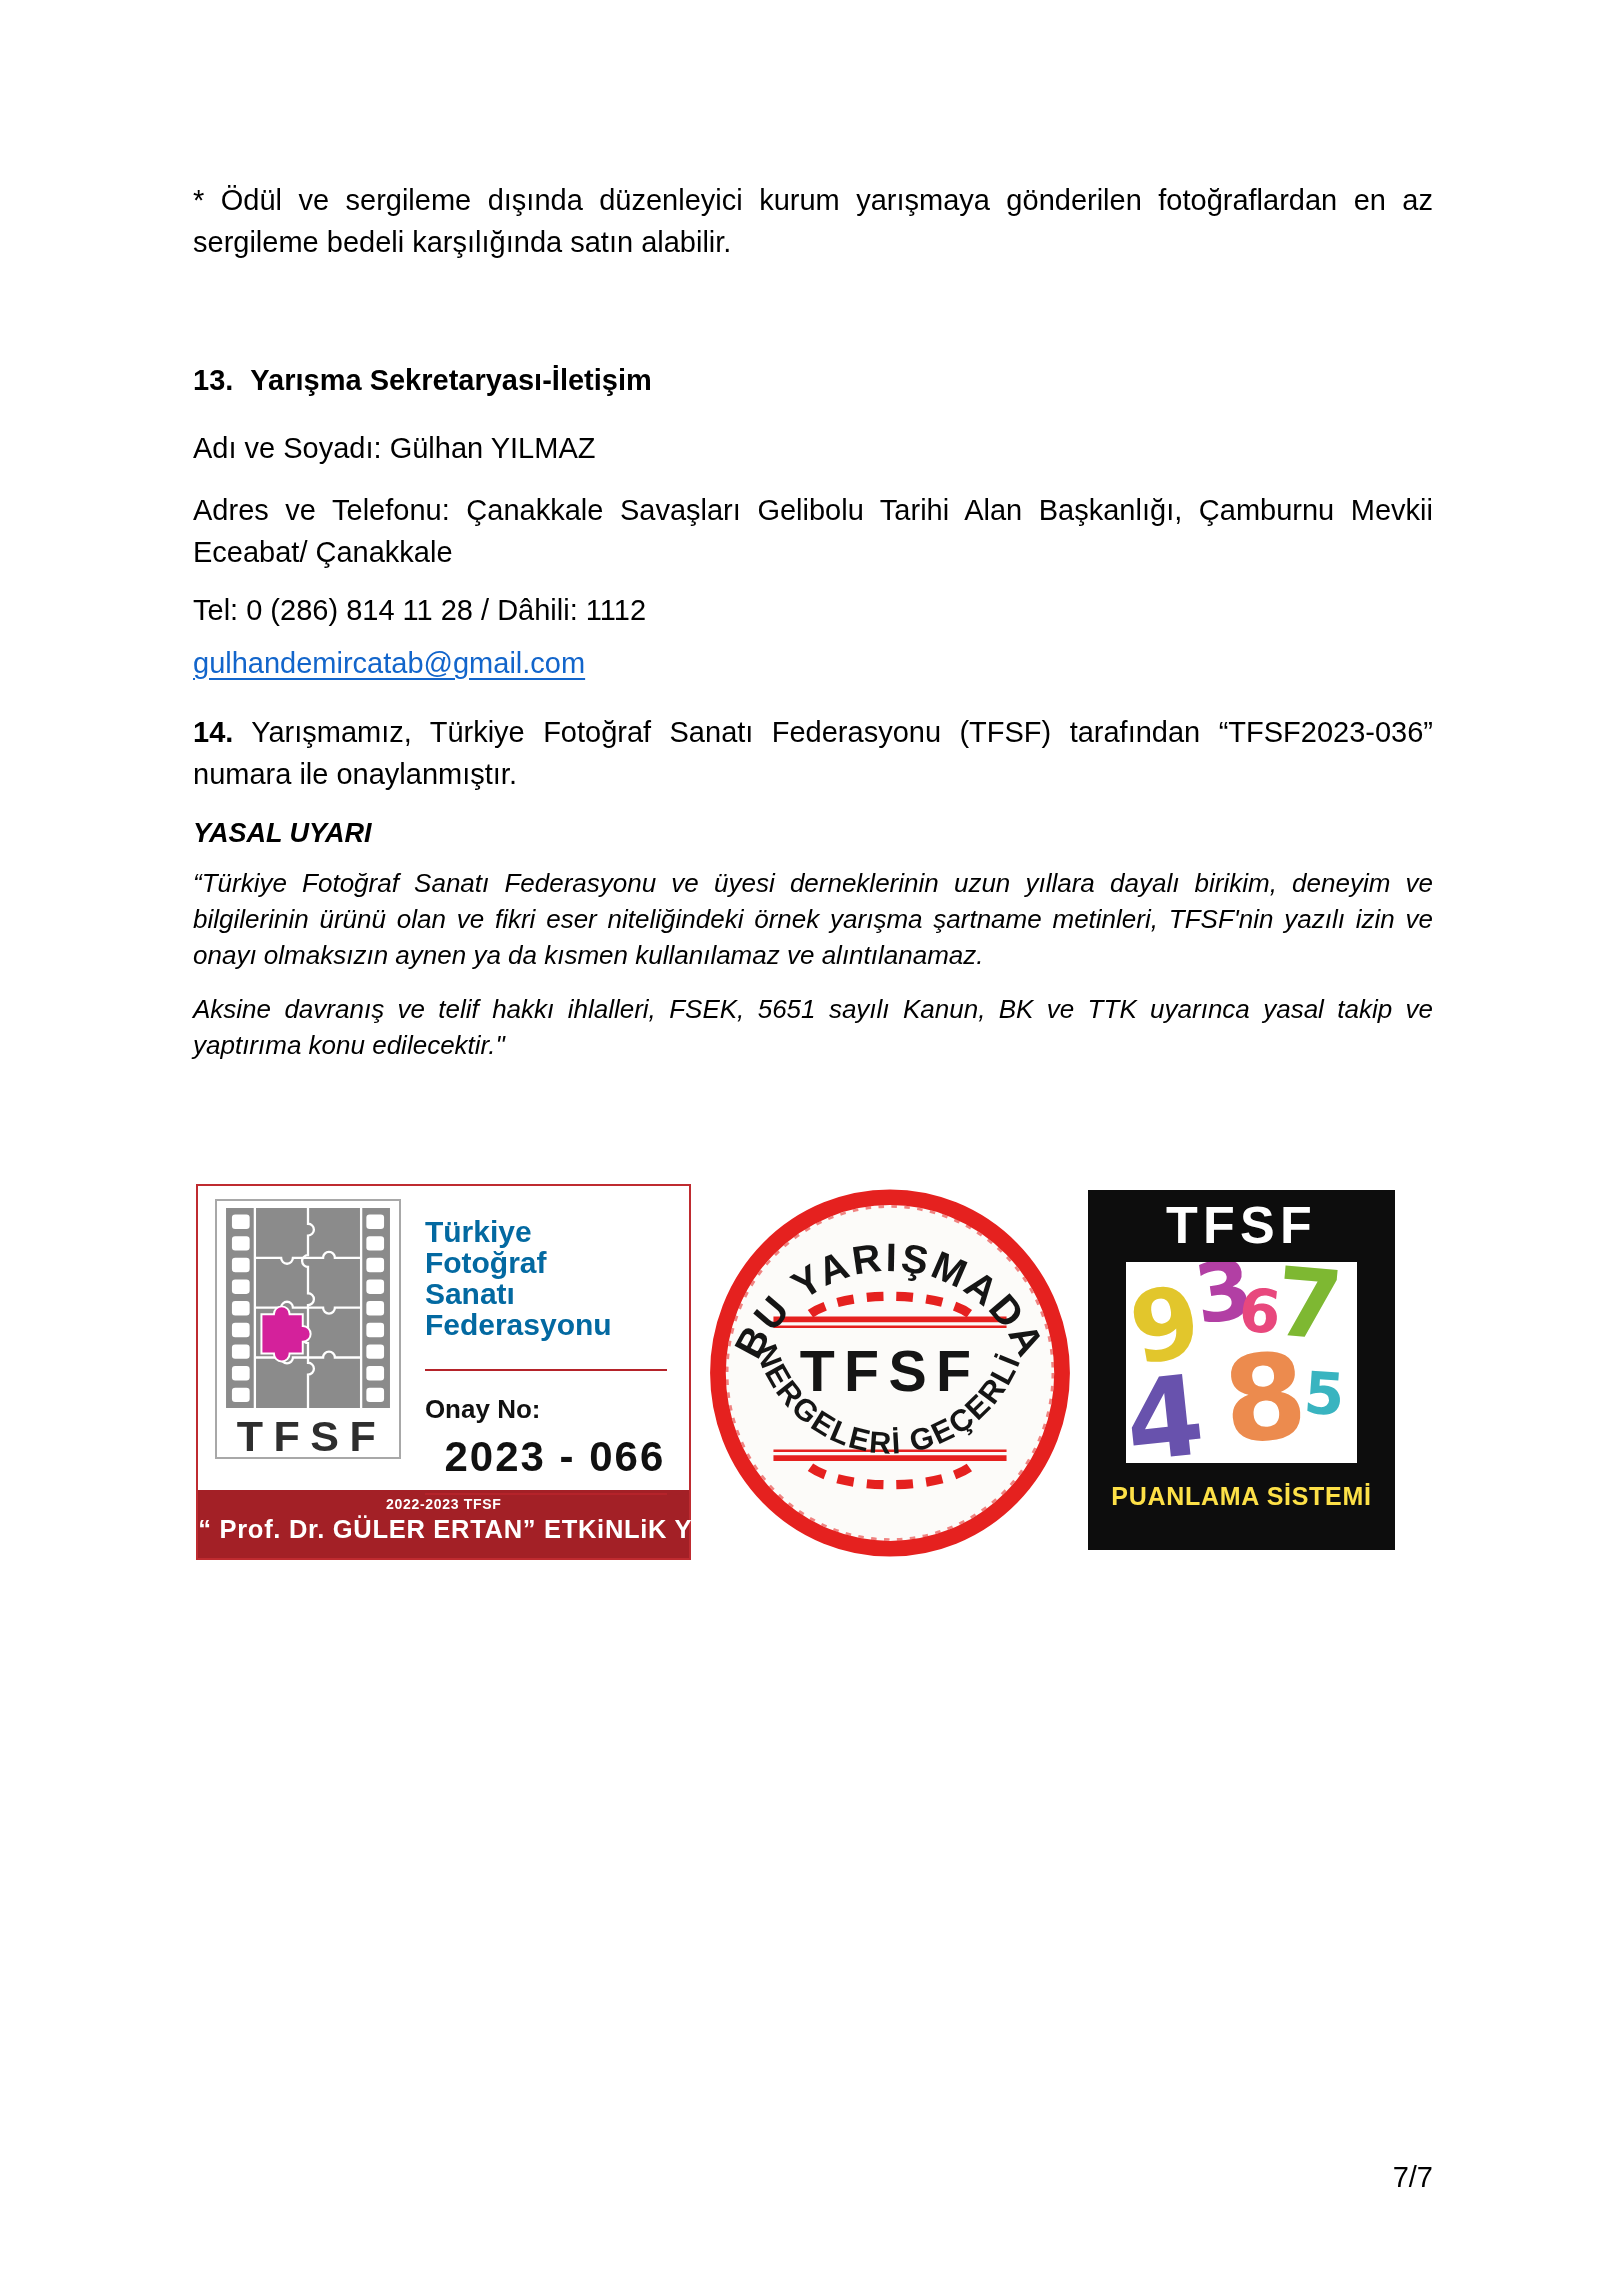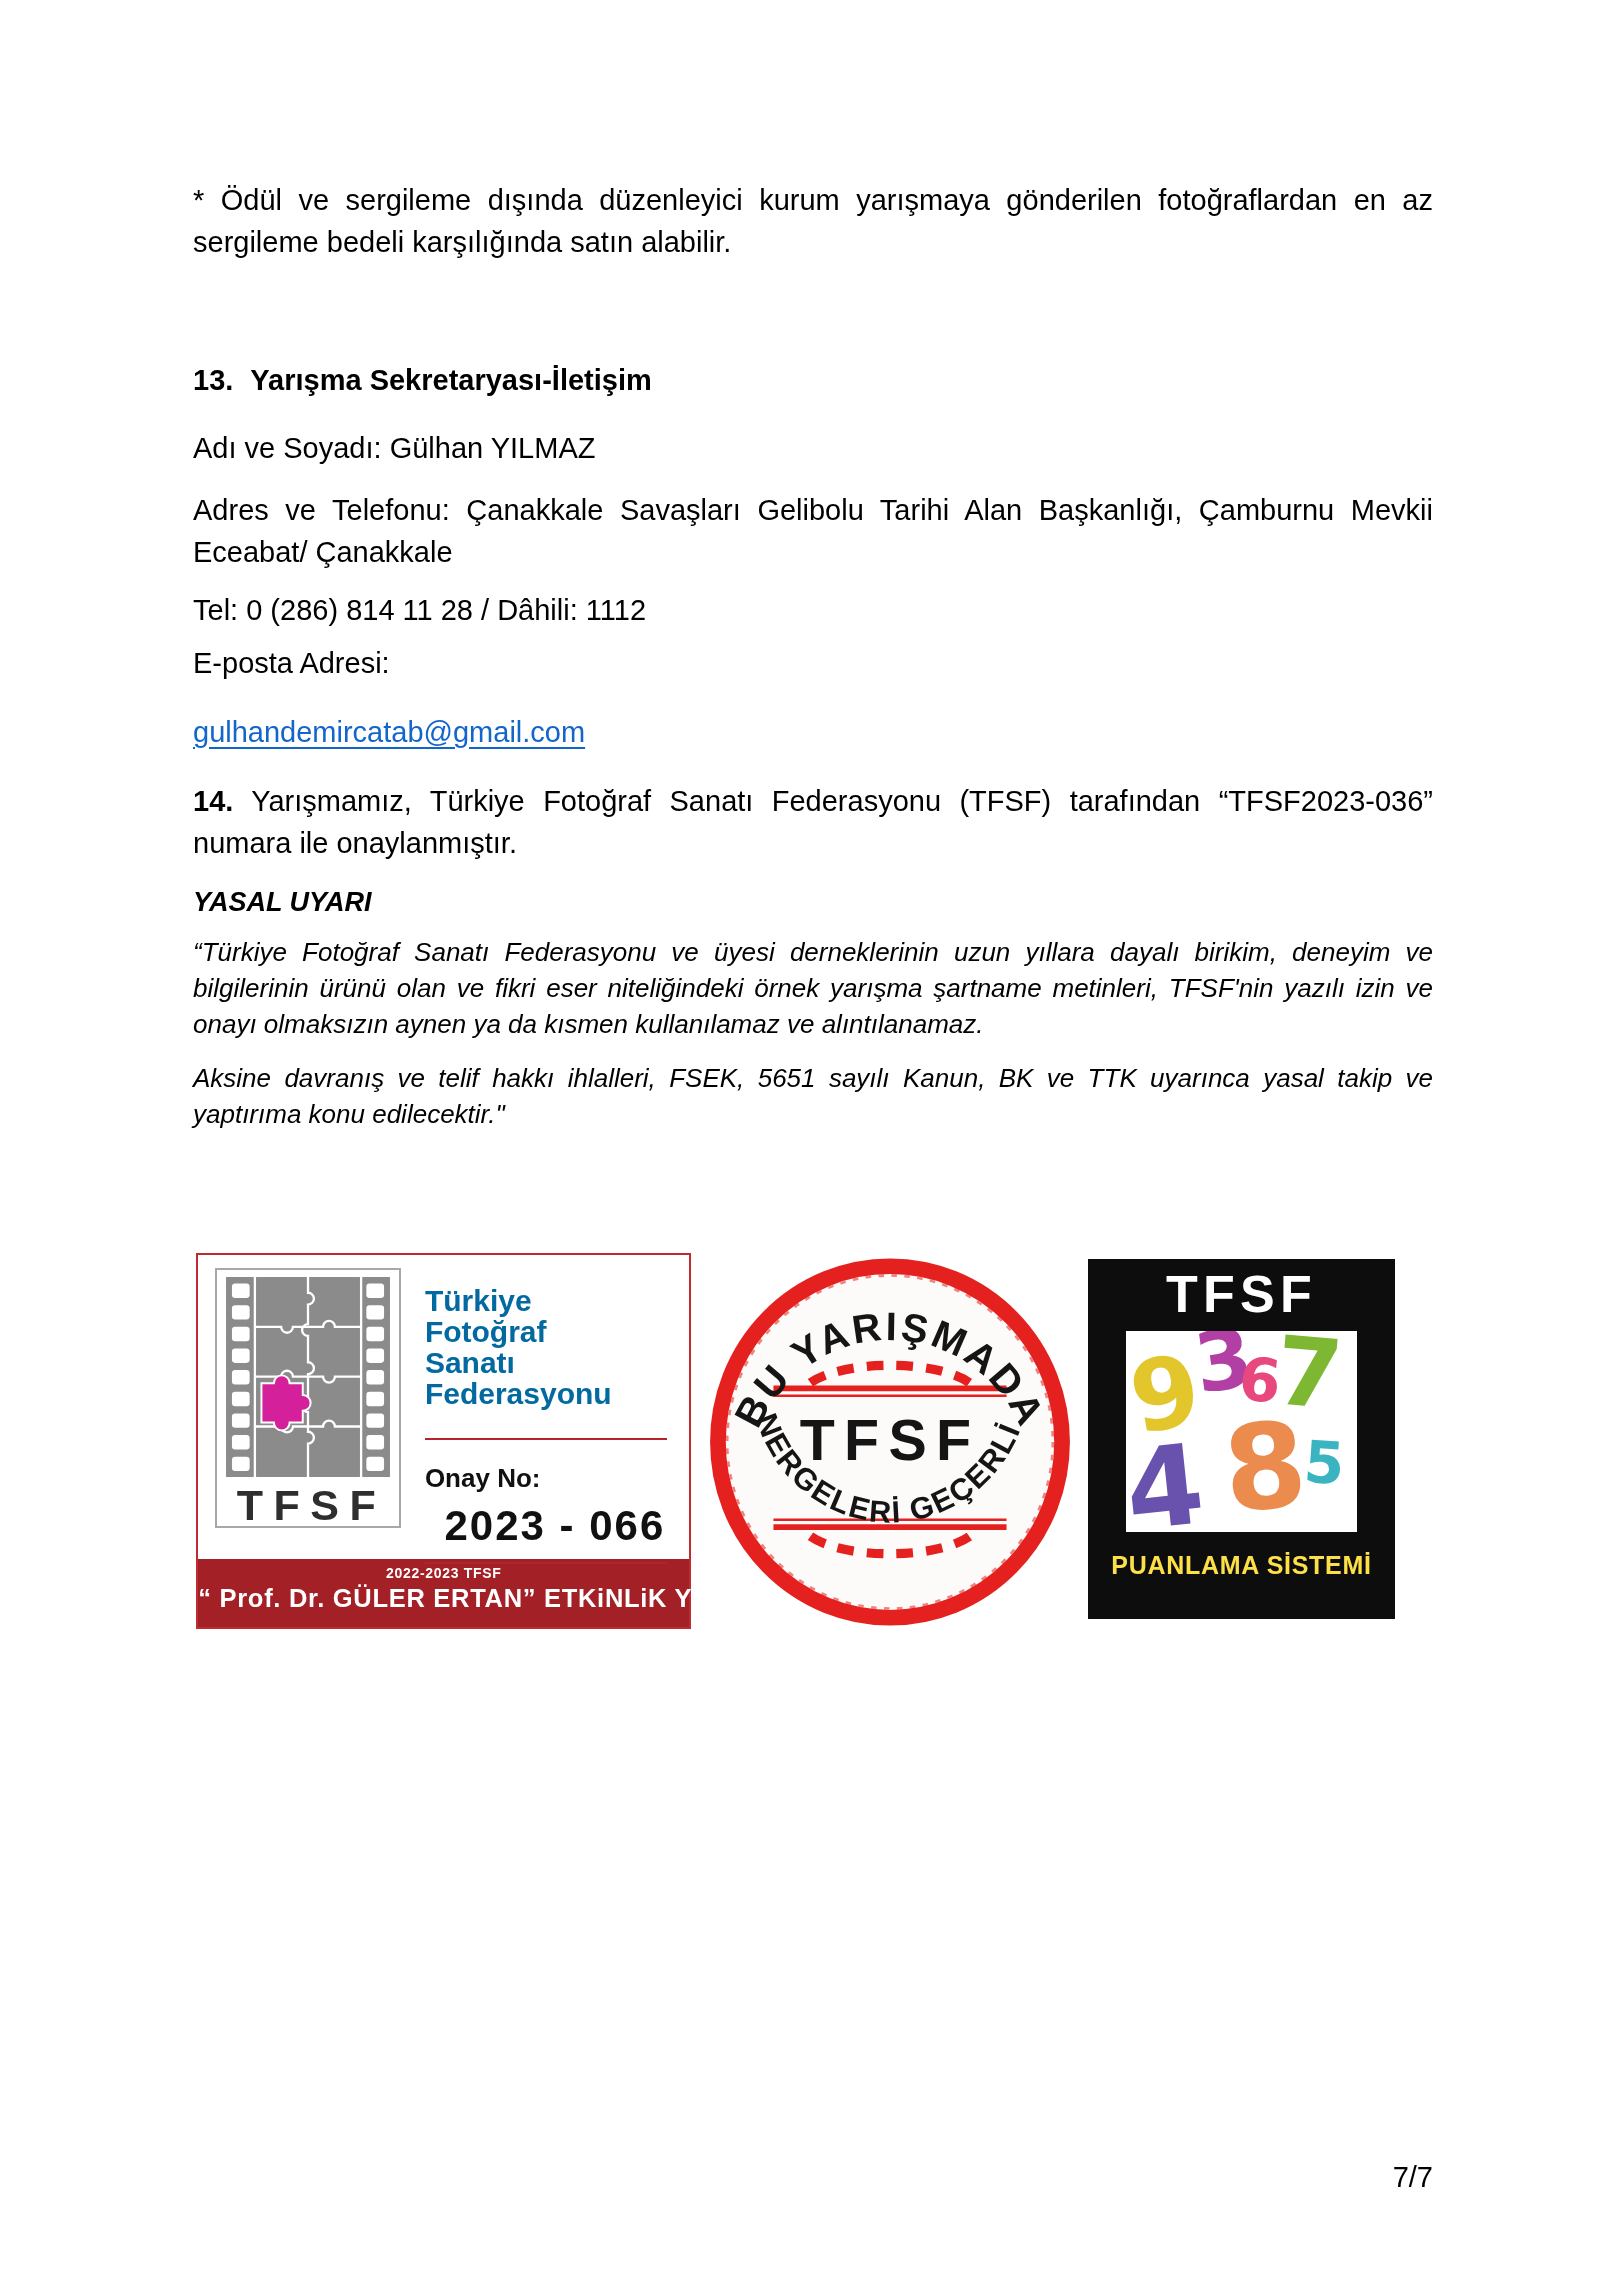--- a/index.html
+++ b/index.html
@@ -87,21 +87,20 @@
 
     <p class="p h13"><span>13.</span><span class="t">Yarışma Sekretaryası-İletişim</span></p>
 
     <p class="p name">Adı ve Soyadı: Gülhan YILMAZ</p>
 
     <p class="p just addr">Adres ve Telefonu: Çanakkale Savaşları Gelibolu Tarihi Alan Başkanlığı, Çamburnu Mevkii Eceabat/ Çanakkale</p>
 
     <p class="p tel1">Tel: 0 (286) 814 11 28 / Dâhili: 1112</p>
 
 
-    <p class="p elabel">E-posta Adresi:</p>
 
 
     <p class="p email2"><a class="email-link" style="color: rgb(18, 101, 203);">gulhandemircatab@gmail.com</a></p>
 
     <p class="p just p14"><b>14.</b><span> Yarışmamız, Türkiye Fotoğraf Sanatı Federasyonu (TFSF) tarafından “TFSF2023-036” numara ile onaylanmıştır.</span></p>
 
     <p class="legal-head">YASAL UYARI</p>
 
     <p class="legal just lp1">“Türkiye Fotoğraf Sanatı Federasyonu ve üyesi derneklerinin uzun yıllara dayalı birikim, deneyim ve bilgilerinin ürünü olan ve fikri eser niteliğindeki örnek yarışma şartname metinleri, TFSF'nin yazılı izin ve onayı olmaksızın aynen ya da kısmen kullanılamaz ve alıntılanamaz.</p>
 

